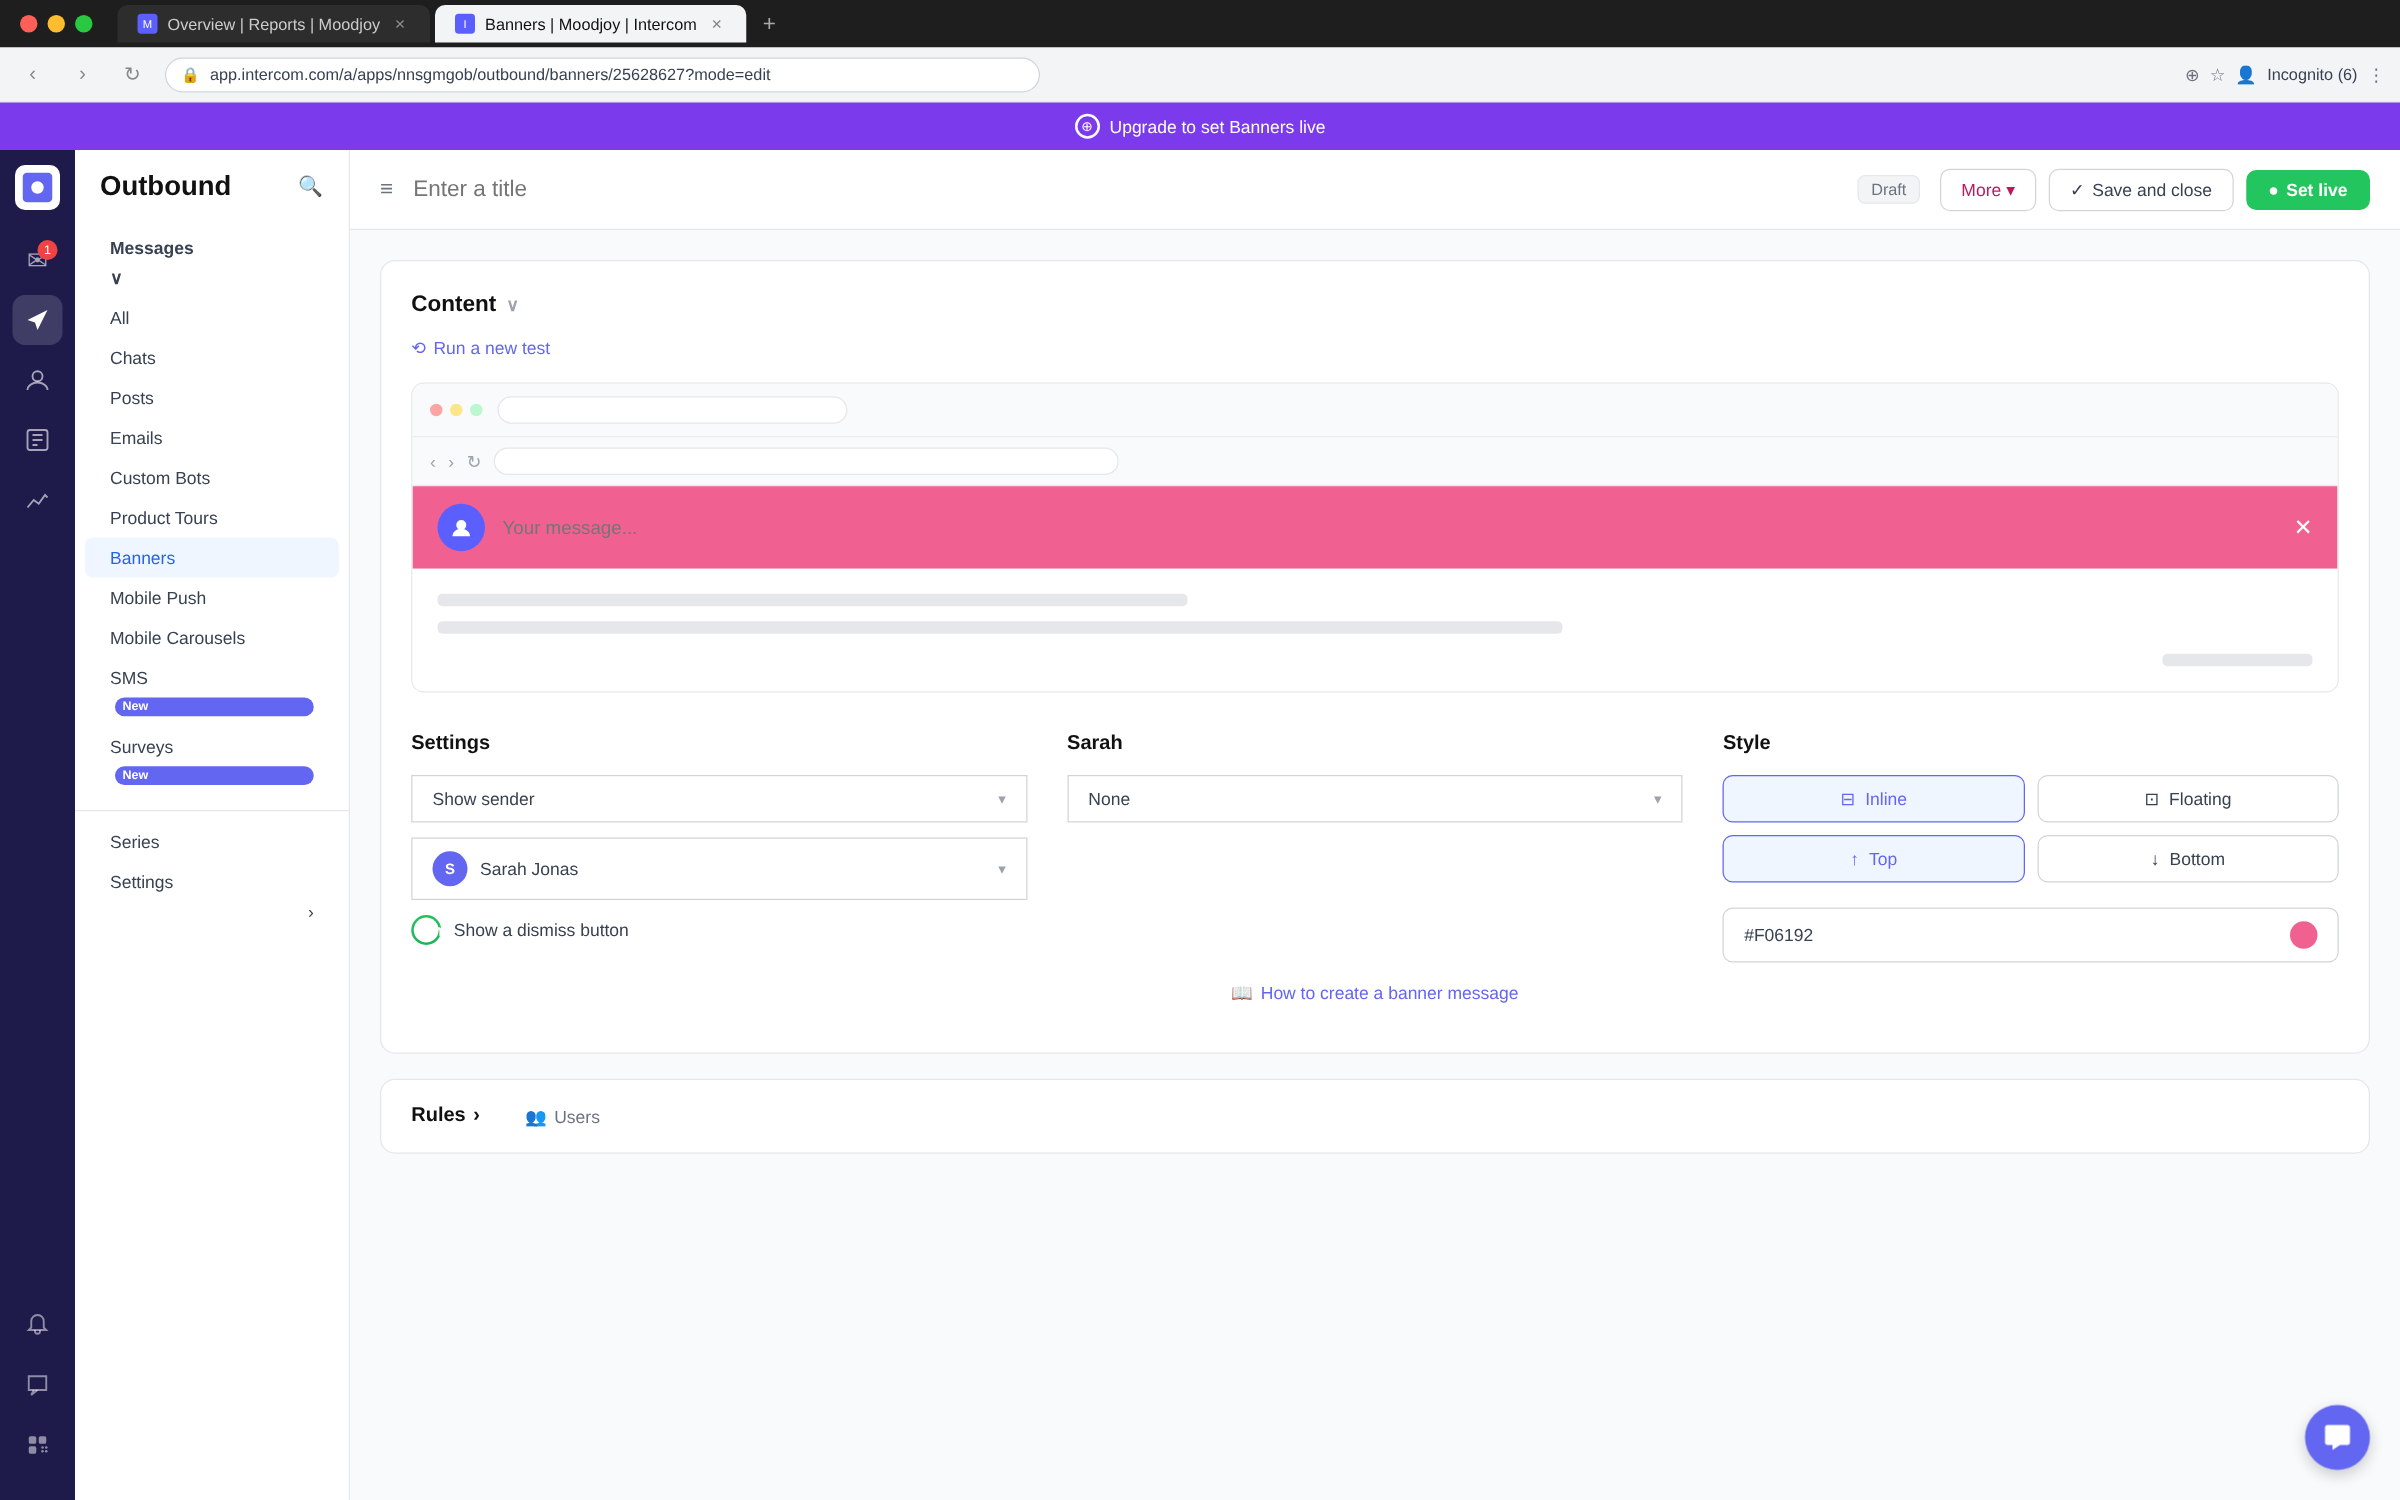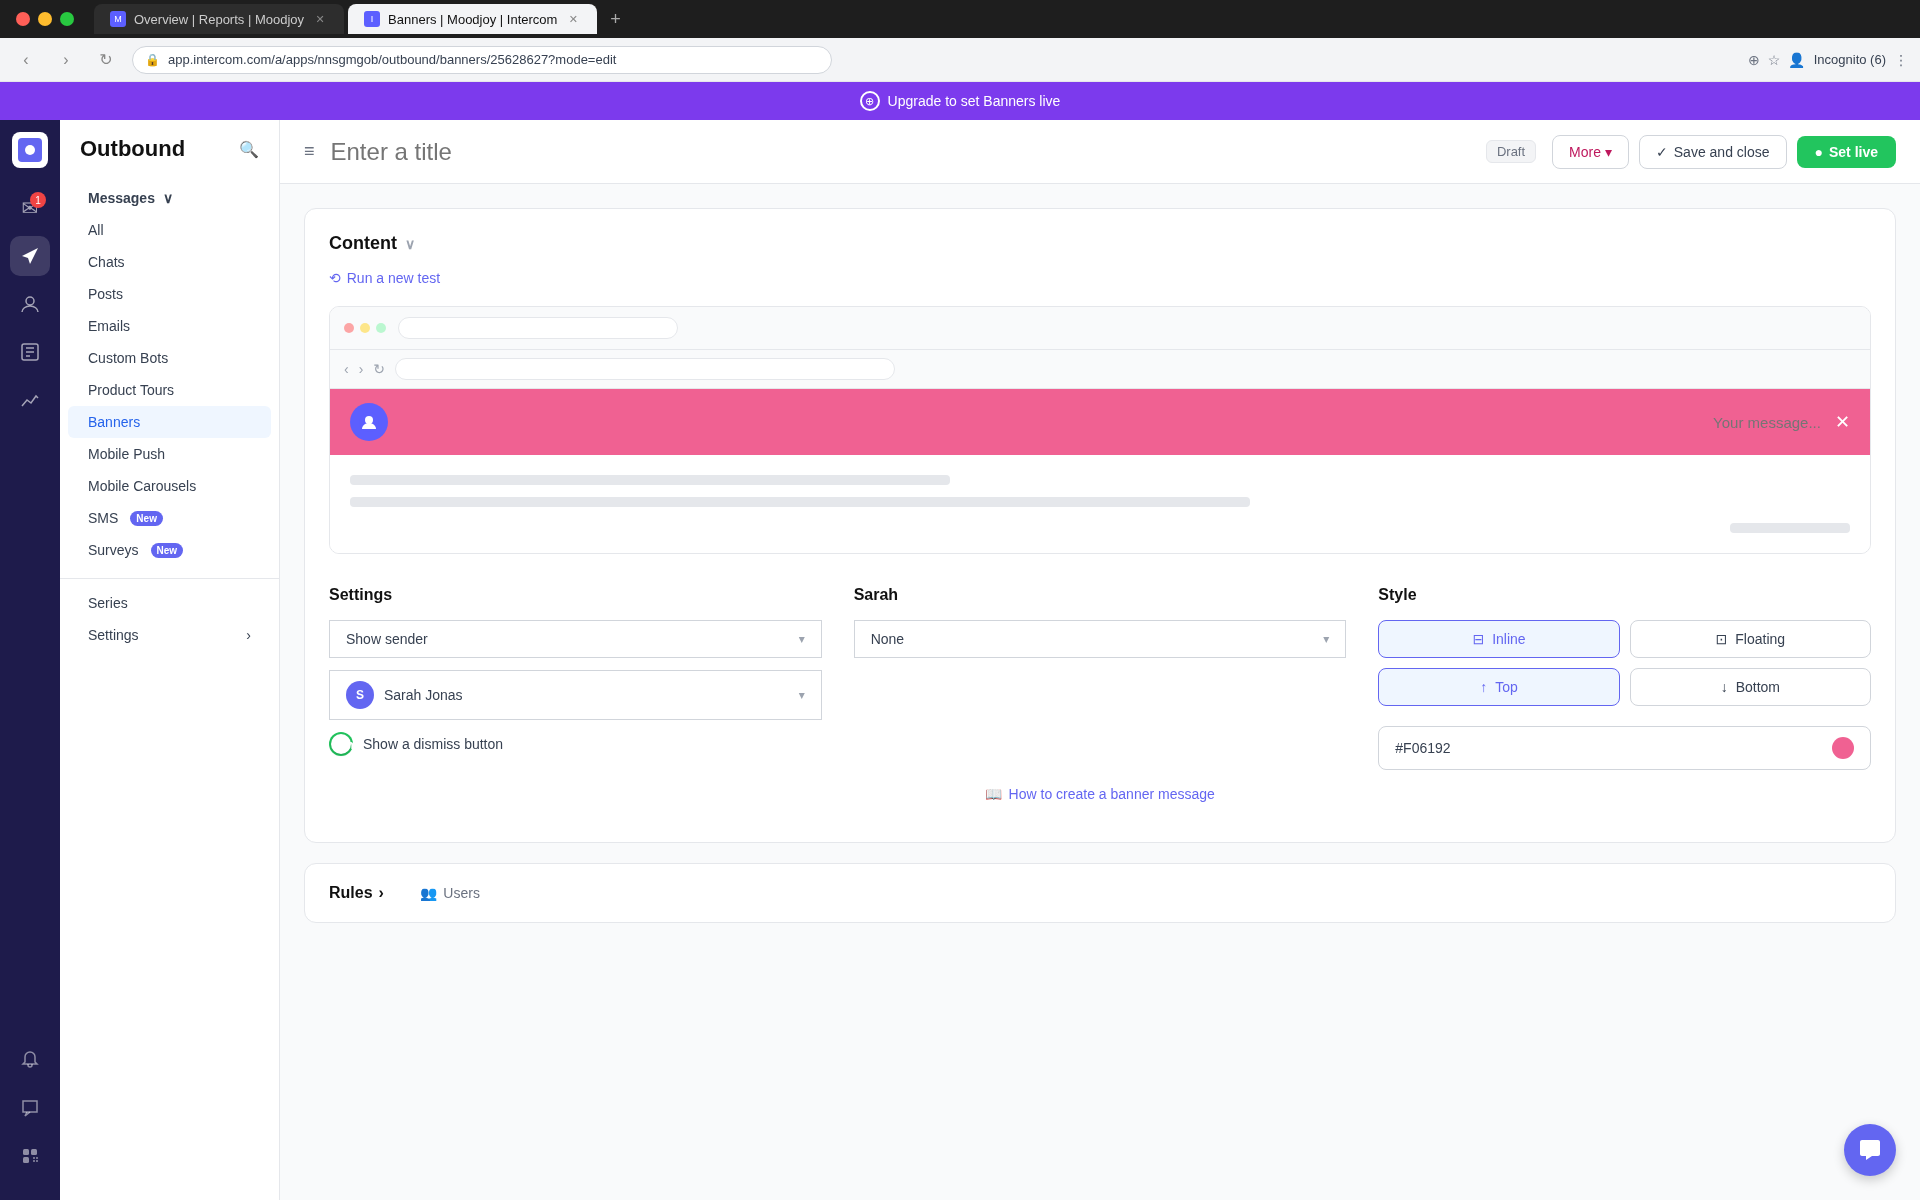--- a/index.html
+++ b/index.html
@@ -37,32 +37,32 @@
     .rail-icon { width: 40px; height: 40px; border-radius: 10px; display: flex; align-items: center; justify-content: center; color: rgba(255,255,255,0.6); font-size: 20px; cursor: pointer; position: relative; }
     .rail-icon.active { background: rgba(255,255,255,0.15); color: white; }
     .rail-badge { position: absolute; top: 4px; right: 4px; width: 16px; height: 16px; background: #ef4444; border-radius: 50%; font-size: 10px; color: white; display: flex; align-items: center; justify-content: center; }
     .rail-logo { width: 36px; height: 36px; background: #fff; border-radius: 8px; display: flex; align-items: center; justify-content: center; margin-bottom: 12px; }
 
     
     .sidebar { width: 220px; background: #fff; border-right: 1px solid #e5e7eb; display: flex; flex-direction: column; padding: 16px 0; }
     .sidebar-title { font-size: 22px; font-weight: 700; color: #111; padding: 0 20px 16px; display: flex; align-items: center; justify-content: space-between; }
     .sidebar-search-icon { color: #9ca3af; cursor: pointer; font-size: 16px; }
     .sidebar-section { padding: 4px 0; }
-    .sidebar-item { padding: 8px 20px; font-size: 14px; color: #374151; cursor: pointer; display: flex; align-items: center; gap: 8px; border-radius: 6px; margin: 0 8px; }
+    .sidebar-item { padding: 8px 20px; font-size: 14px; color: #374151; cursor: pointer; display: flex; gap: 8px; border-radius: 6px; margin: 0 8px; flex-direction: column; }
     .sidebar-item.active { background: #eff6ff; color: #2563eb; font-weight: 500; }
     .sidebar-badge { background: #6366f1; color: white; font-size: 10px; font-weight: 700; padding: 2px 6px; border-radius: 10px; margin-left: 4px; }
     .sidebar-divider { height: 1px; background: #e5e7eb; margin: 8px 0; }
 
     
     .main-content { flex: 1; display: flex; flex-direction: column; overflow: hidden; background: #f9fafb; }
 
     
     .editor-header { height: 64px; background: #fff; border-bottom: 1px solid #e5e7eb; display: flex; align-items: center; padding: 0 24px; gap: 16px; }
     .hamburger-btn { color: #6b7280; cursor: pointer; font-size: 18px; }
-    .editor-title-input { font-size: 24px; color: #1d4ed8; border: none; outline: none; background: transparent; flex: 1; }
+    .editor-title-input { font-size: 18px; color: #1d4ed8; border: none; outline: none; background: transparent; flex: 1; }
     .draft-badge { background: #f3f4f6; color: #6b7280; font-size: 13px; padding: 3px 10px; border-radius: 6px; border: 1px solid #e5e7eb; }
     .header-actions { display: flex; align-items: center; gap: 10px; margin-left: auto; }
     .more-btn { display: flex; align-items: center; gap: 4px; border: 1px solid #d1d5db; border-radius: 8px; padding: 8px 16px; font-size: 14px; color: #be185d; cursor: pointer; background: white; }
     .save-close-btn { display: flex; align-items: center; gap: 6px; border: 1px solid #d1d5db; border-radius: 8px; padding: 8px 16px; font-size: 14px; color: #374151; cursor: pointer; background: white; }
     .set-live-btn { display: flex; align-items: center; gap: 6px; background: #22c55e; color: white; border: none; border-radius: 8px; padding: 8px 18px; font-size: 14px; font-weight: 600; cursor: pointer; }
 
     
     .editor-body { flex: 1; overflow-y: auto; padding: 24px; }
 
     
@@ -79,21 +79,21 @@
     .mock-dot-r { background: #fca5a5; }
     .mock-dot-y { background: #fde68a; }
     .mock-dot-g { background: #bbf7d0; }
     .mock-url-bar { flex: 1; height: 22px; background: #fff; border: 1px solid #e5e7eb; border-radius: 11px; max-width: 280px; }
     .browser-mock-nav { background: #f9fafb; padding: 8px 14px; border-bottom: 1px solid #e5e7eb; display: flex; align-items: center; gap: 10px; }
     .mock-nav-btn { font-size: 14px; color: #9ca3af; cursor: pointer; }
     .mock-refresh { font-size: 14px; color: #9ca3af; }
     .mock-search-bar { flex: 1; height: 22px; background: #fff; border: 1px solid #e5e7eb; border-radius: 11px; max-width: 500px; }
     .banner-preview { background: #f06192; display: flex; align-items: center; padding: 14px 20px; gap: 14px; }
     .banner-avatar { width: 38px; height: 38px; border-radius: 50%; background: #5c5fff; display: flex; align-items: center; justify-content: center; font-size: 18px; }
-    .banner-message-input { flex: 1; font-size: 15px; color: rgba(255,255,255,0.7); background: transparent; border: none; outline: none; text-align: right; }
+    .banner-message-input { flex: 1; font-size: 15px; color: rgba(255,255,255,0.7); background: transparent; border: none; outline: none; }
     .banner-close { color: white; font-size: 18px; cursor: pointer; }
     .browser-mock-content { background: #fff; padding: 20px; min-height: 80px; display: flex; flex-direction: column; gap: 8px; }
     .mock-content-line { height: 10px; background: #e5e7eb; border-radius: 4px; }
 
     
     .settings-grid { display: grid; grid-template-columns: 1fr 1fr 1fr; gap: 32px; padding-top: 8px; }
     .settings-col h3 { font-size: 16px; font-weight: 600; color: #111; margin-bottom: 16px; }
     .select-field { width: 100%; padding: 10px 16px; border: 1px solid #d1d5db; border-radius: 0; font-size: 14px; color: #374151; background: #fff; display: flex; align-items: center; justify-content: space-between; cursor: pointer; margin-bottom: 12px; }
     .select-field .chevron { color: #9ca3af; font-size: 12px; }
     .avatar-select { display: flex; align-items: center; gap: 10px; }

